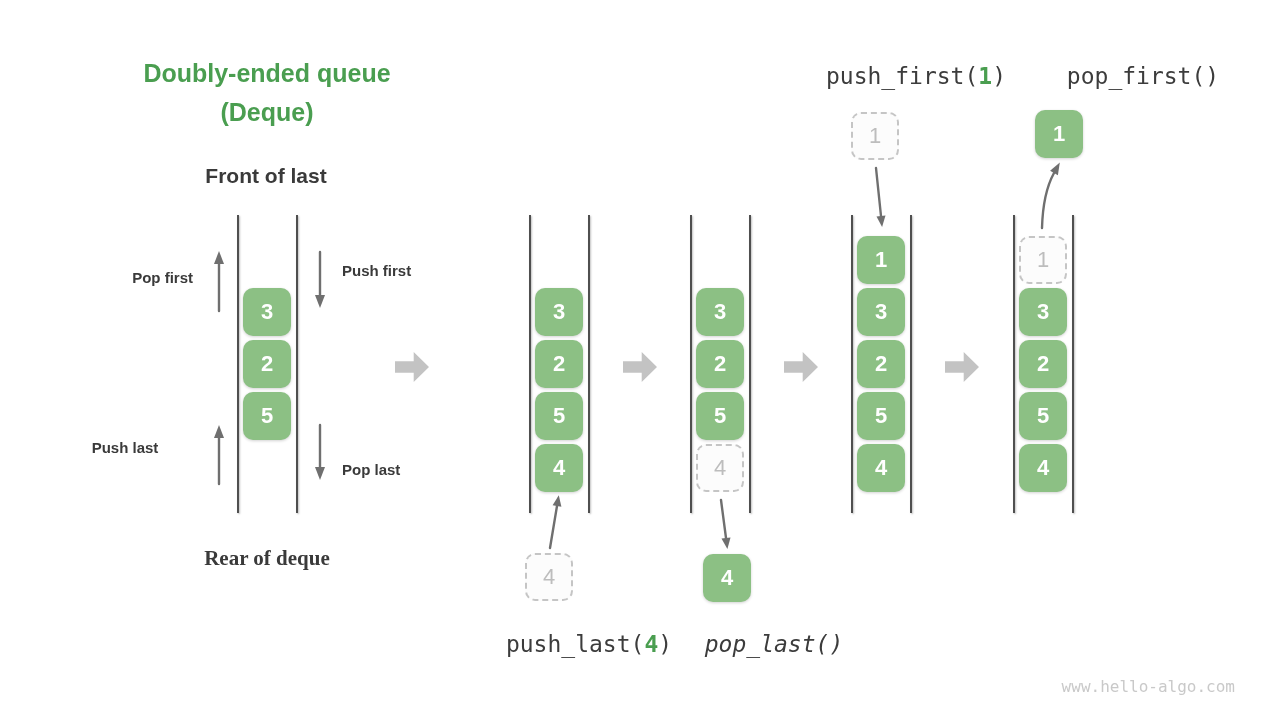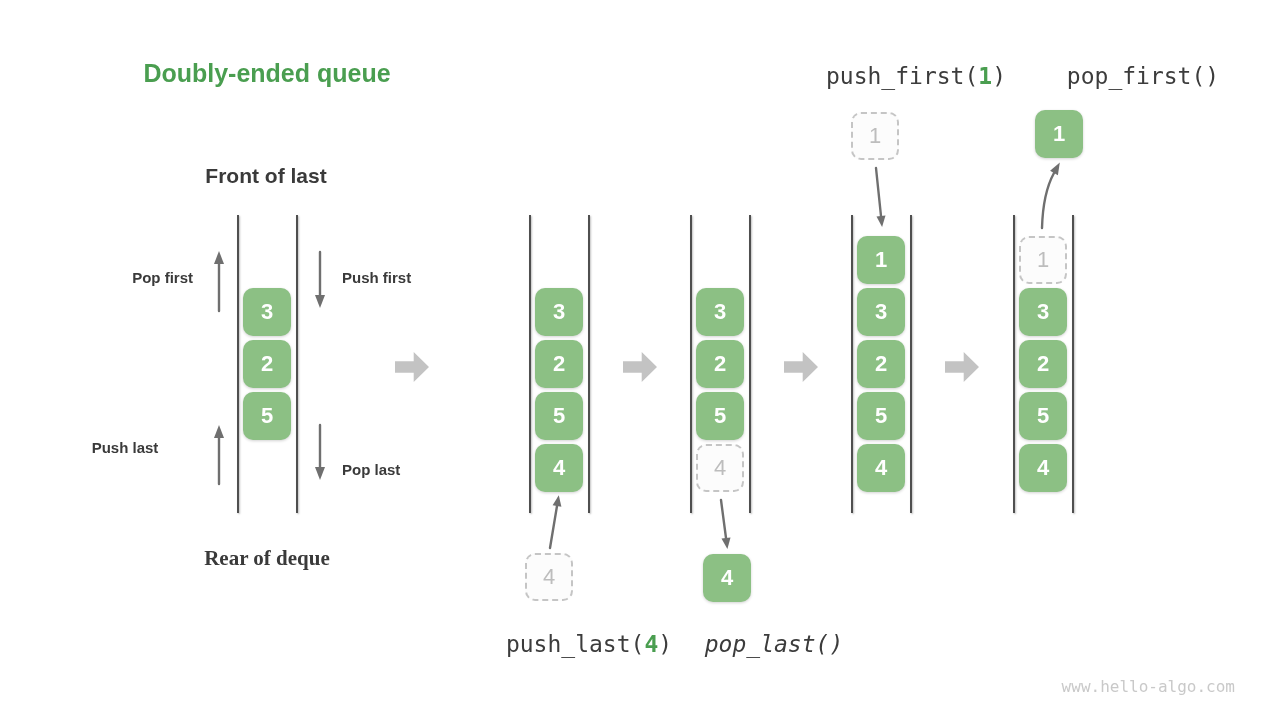--- a/index.html
+++ b/index.html
@@ -67,27 +67,28 @@
   }
   .overlay { position:absolute; left:0; top:0; pointer-events:none; }
 </style>
 </head>
 <body>
 
 <div class="canvas">
 
   <div class="title">
     <div>Doubly-ended queue</div>
+    <div>(Deque)</div>
   </div>
 
   <div class="big-label" style="left:266px; top:164px;">Front of last</div>
   <div class="big-label" style="left:267px; top:546px;font-family:Liberation Serif, serif;">Rear of deque</div>
 
   <div class="side-label right-align" style="left:63px; top:269px; width:130px;">Pop first</div>
-  <div class="side-label" style="left:342px; top:269px;">Push first</div>
+  <div class="side-label" style="left:342px; top:262px;">Push first</div>
   <div class="side-label right-align" style="left:60px; top:439px; width:130px;text-align:center;">Push last</div>
   <div class="side-label" style="left:342px; top:461px;">Pop last</div>
 
   <svg class="overlay" width="1280" height="720" viewBox="0 0 1280 720">
     <g stroke="#6f6f6f" stroke-width="2.4" fill="#6f6f6f" stroke-linecap="round">
       <g>
         <line x1="219" y1="311" x2="219" y2="263"></line>
         <polygon points="219,251 214,264 224,264" stroke="none"></polygon>
       </g>
       <g>

